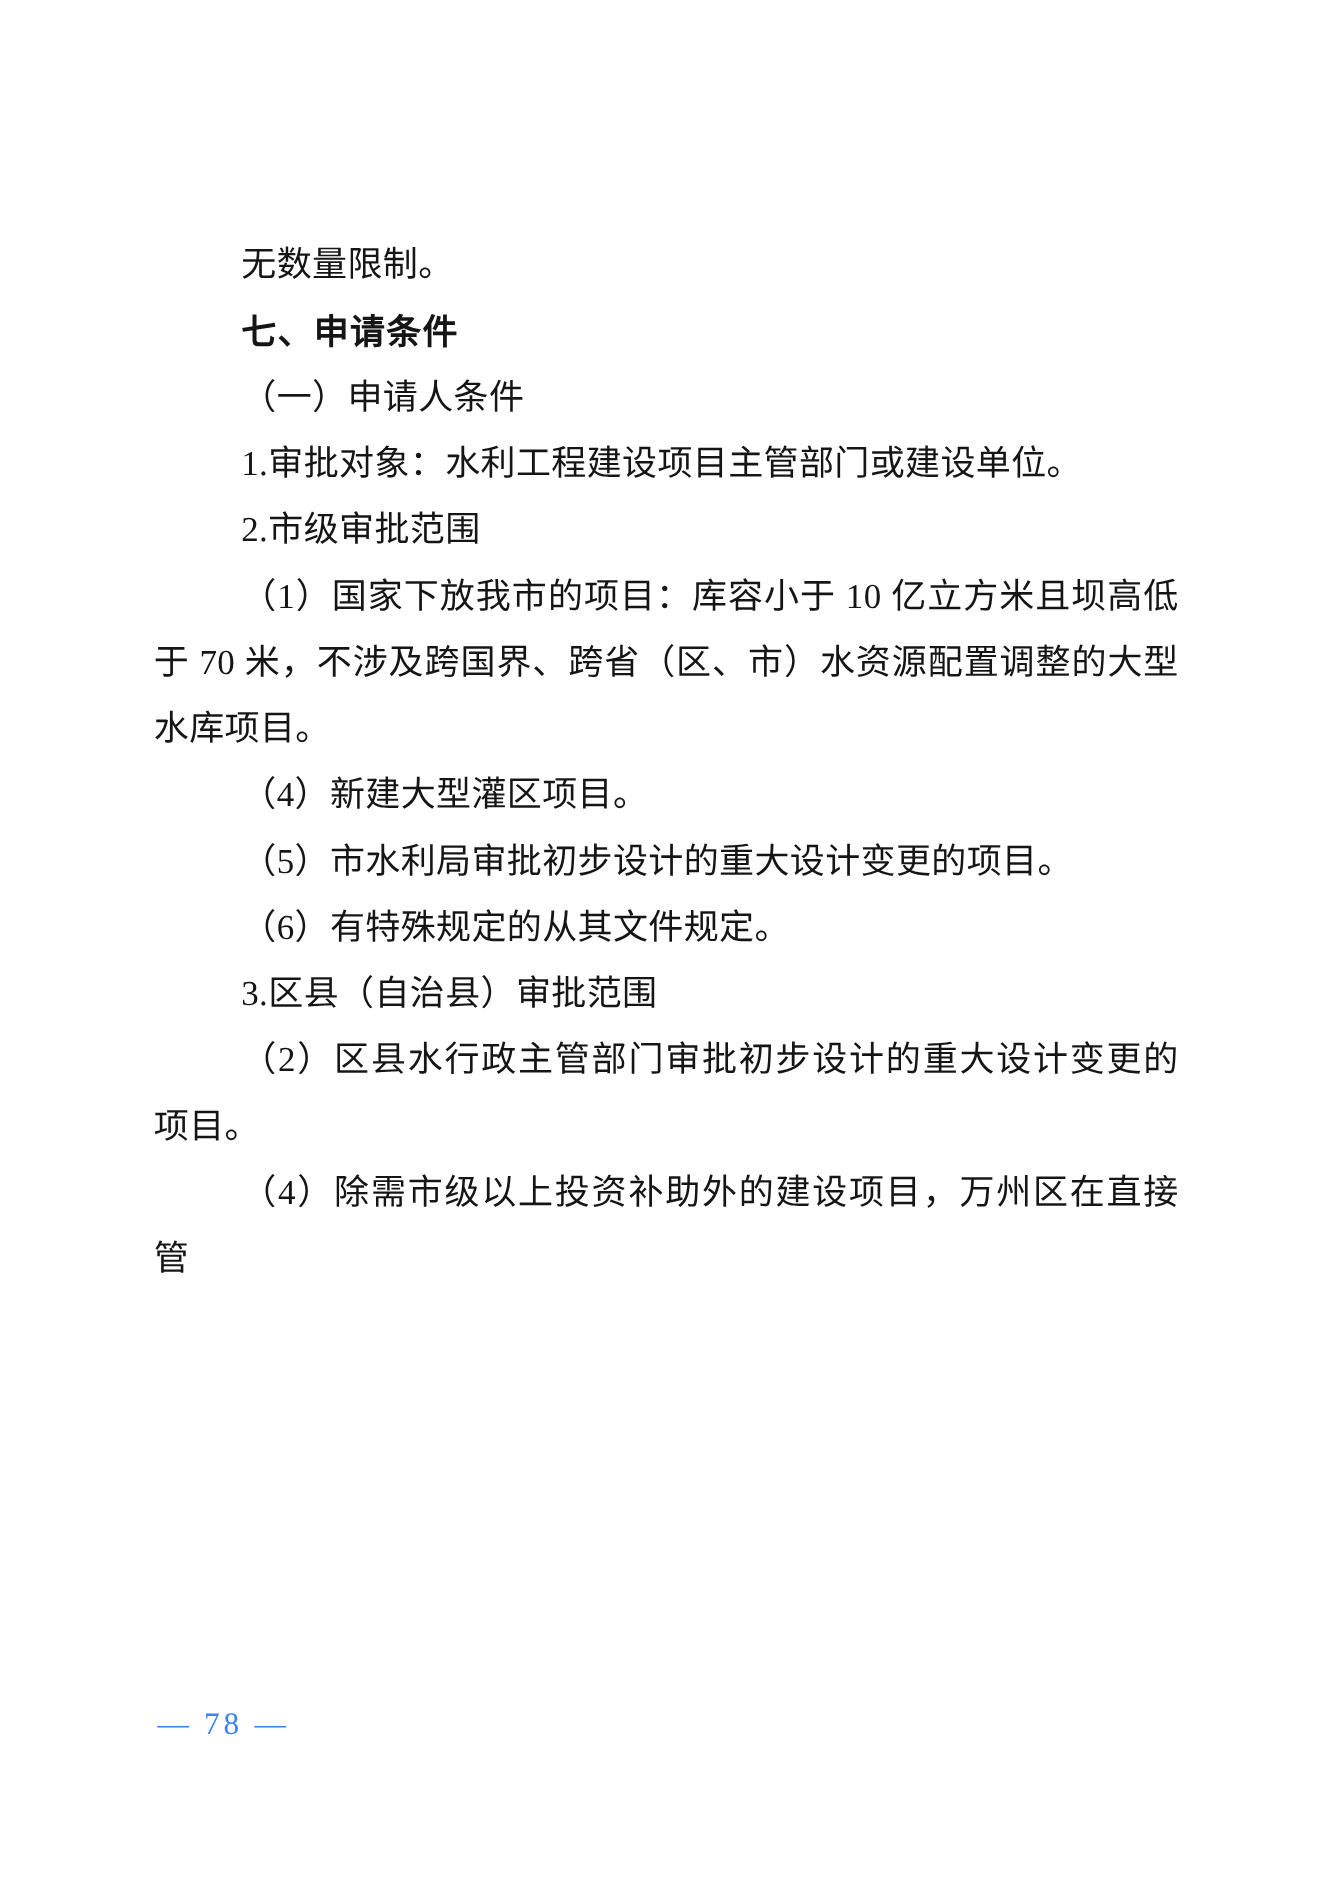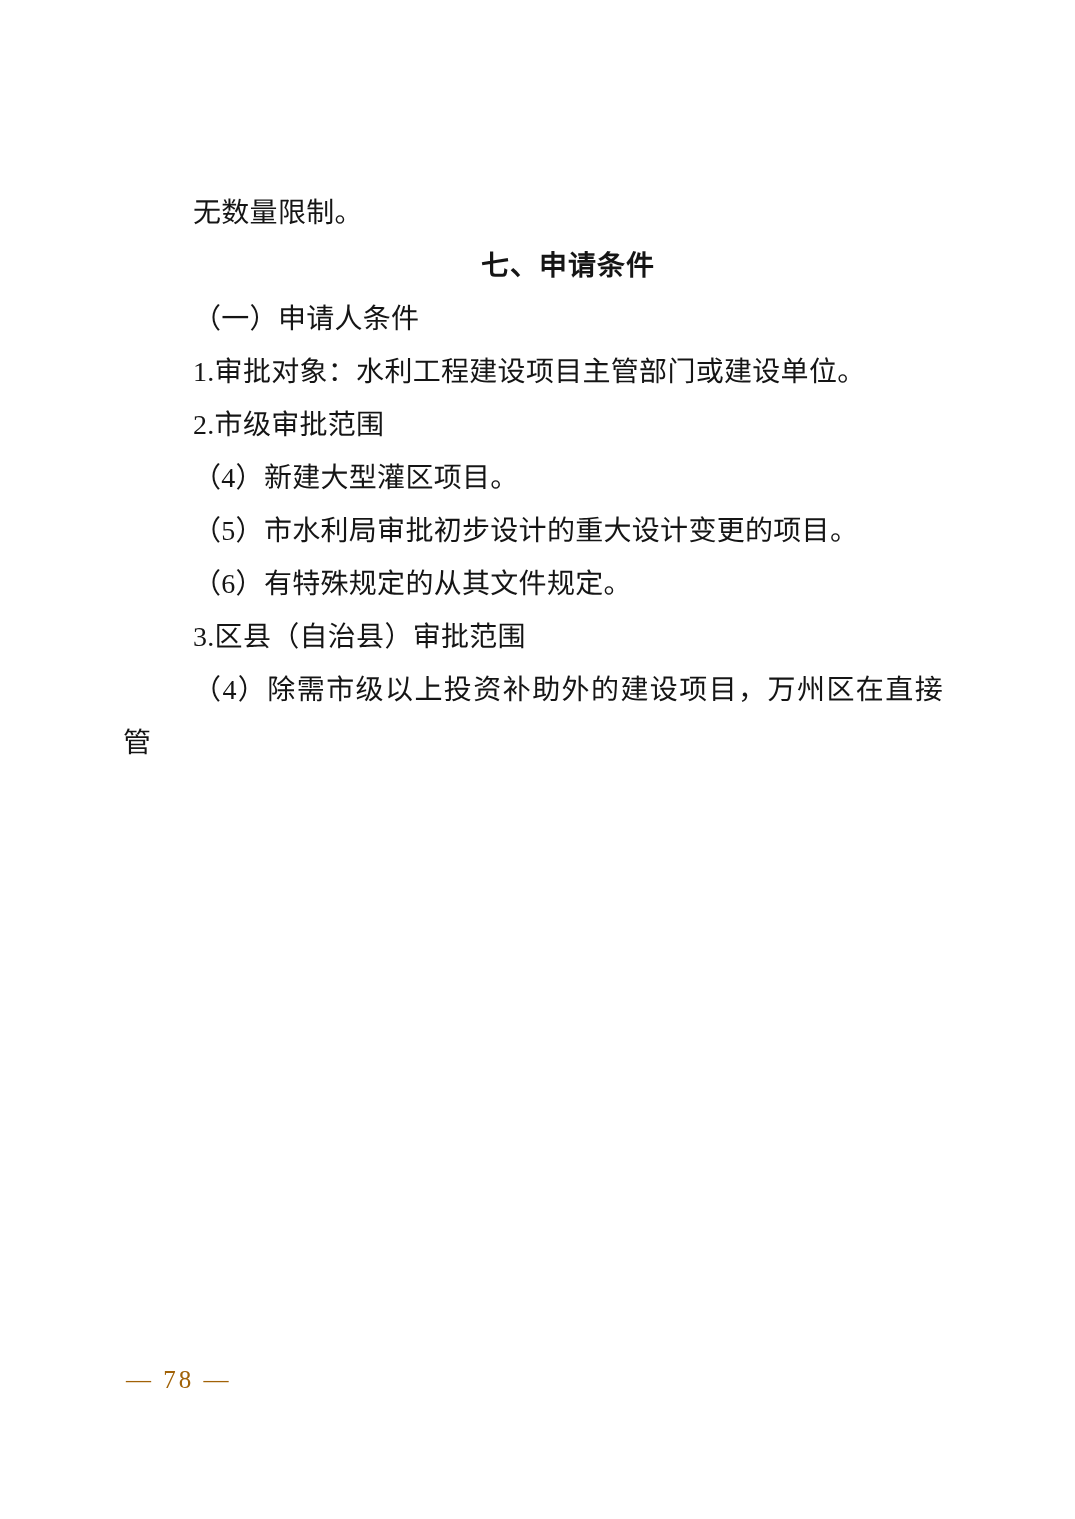--- a/index.html
+++ b/index.html
@@ -38,46 +38,48 @@
     text-indent: 70px;
     text-align: justify;
     word-break: break-all;
     color: #151515;
     font-family: "Liberation Serif", "DejaVu Serif", serif;
   }
   p.doc-par.heading {
     font-family: "Liberation Sans", "DejaVu Sans", sans-serif;
     font-weight: 700;
     letter-spacing: 1px;
-    text-align: center;
+    text-align: left;
   }
   .page-footer {
     position: absolute;
     left: 126px;
     top: 1358px;
     height: 44px;
     line-height: 44px;
     font-size: 25px;
     letter-spacing: 3px;
-    color: #a16207;
+    color: #3b82f6;
     font-family: "Liberation Serif", "DejaVu Serif", serif;
     white-space: pre;
   }
 </style>
 </head>
 <body>
 
 <div class="page">
   <div class="doc-content" id="doc-content">
 
   <p class="doc-par">无数量限制。</p>
       <p class="doc-par heading">七、申请条件</p>
       <p class="doc-par">（一）申请人条件</p>
       <p class="doc-par">1.审批对象：水利工程建设项目主管部门或建设单位。</p>
       <p class="doc-par">2.市级审批范围</p>
+      <p class="doc-par">（1）国家下放我市的项目：库容小于 10 亿立方米且坝高低于 70 米，不涉及跨国界、跨省（区、市）水资源配置调整的大型水库项目。</p>
       <p class="doc-par">（4）新建大型灌区项目。</p>
       <p class="doc-par">（5）市水利局审批初步设计的重大设计变更的项目。</p>
       <p class="doc-par">（6）有特殊规定的从其文件规定。</p>
       <p class="doc-par">3.区县（自治县）审批范围</p>
+      <p class="doc-par">（2）区县水行政主管部门审批初步设计的重大设计变更的项目。</p>
       <p class="doc-par">（4）除需市级以上投资补助外的建设项目，万州区在直接管</p>
     </div>
   <div class="page-footer">— 78 —</div>
 </div>
 
 </body></html>

